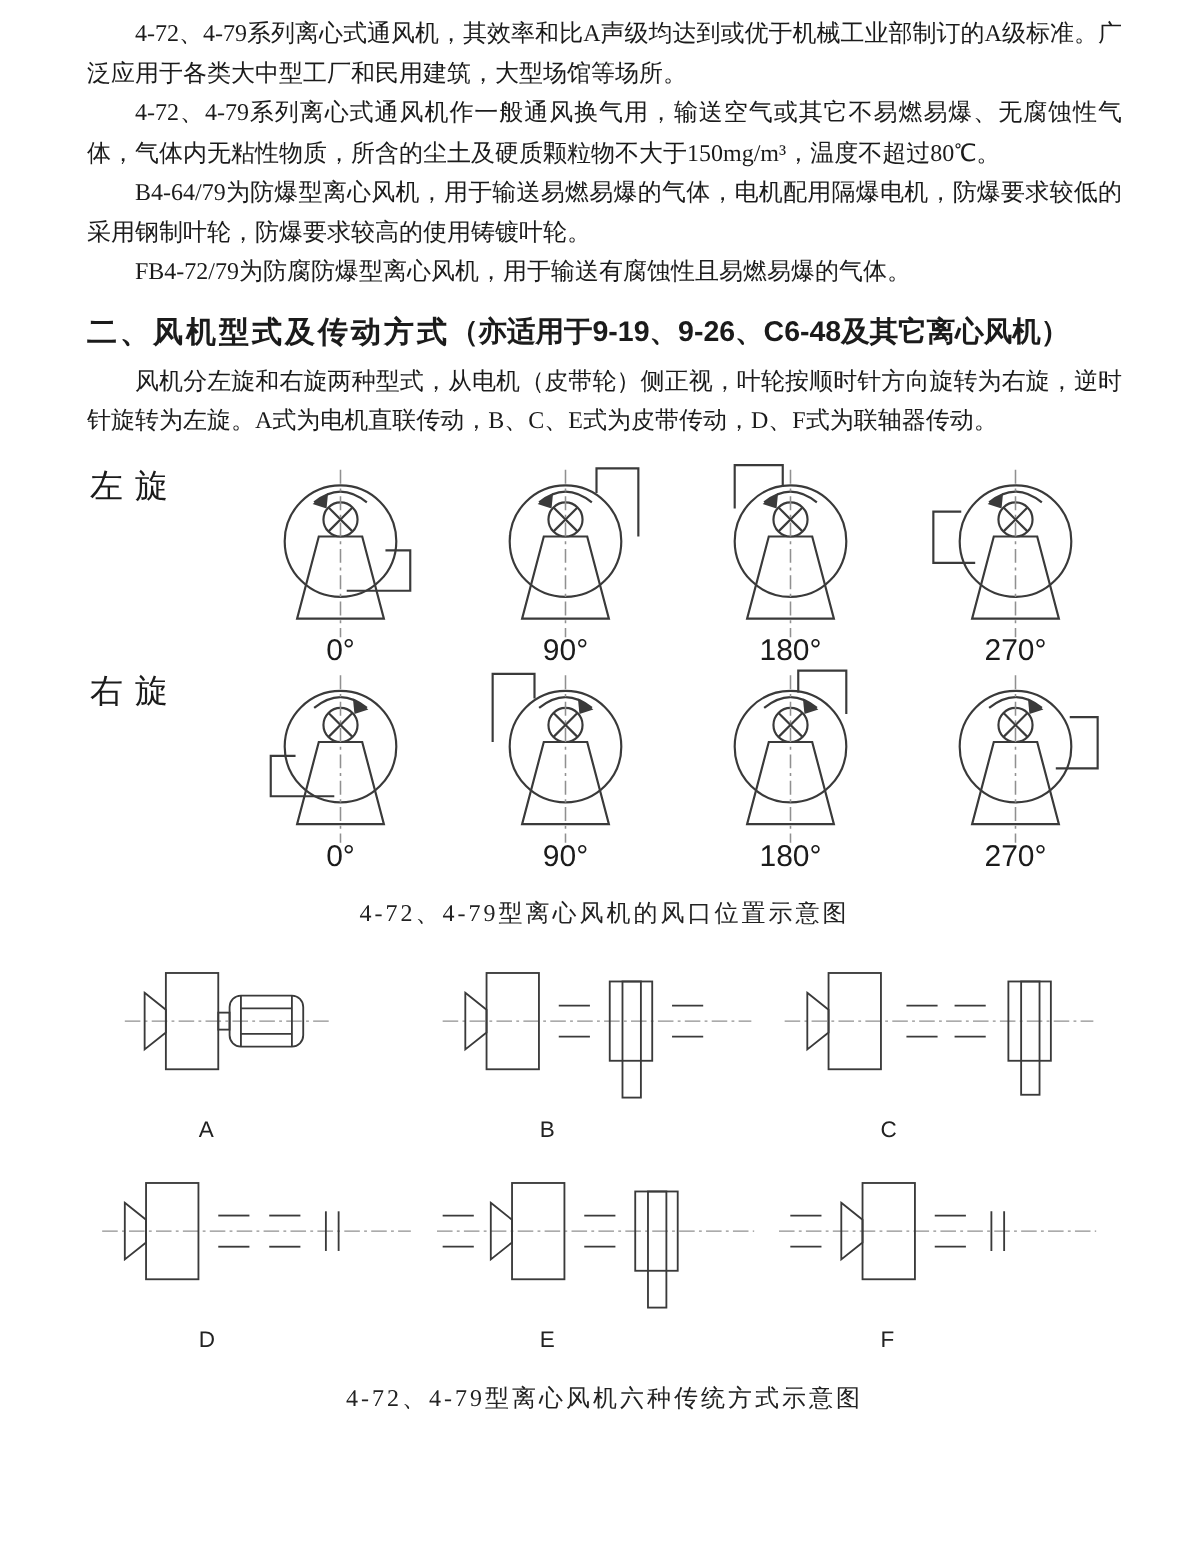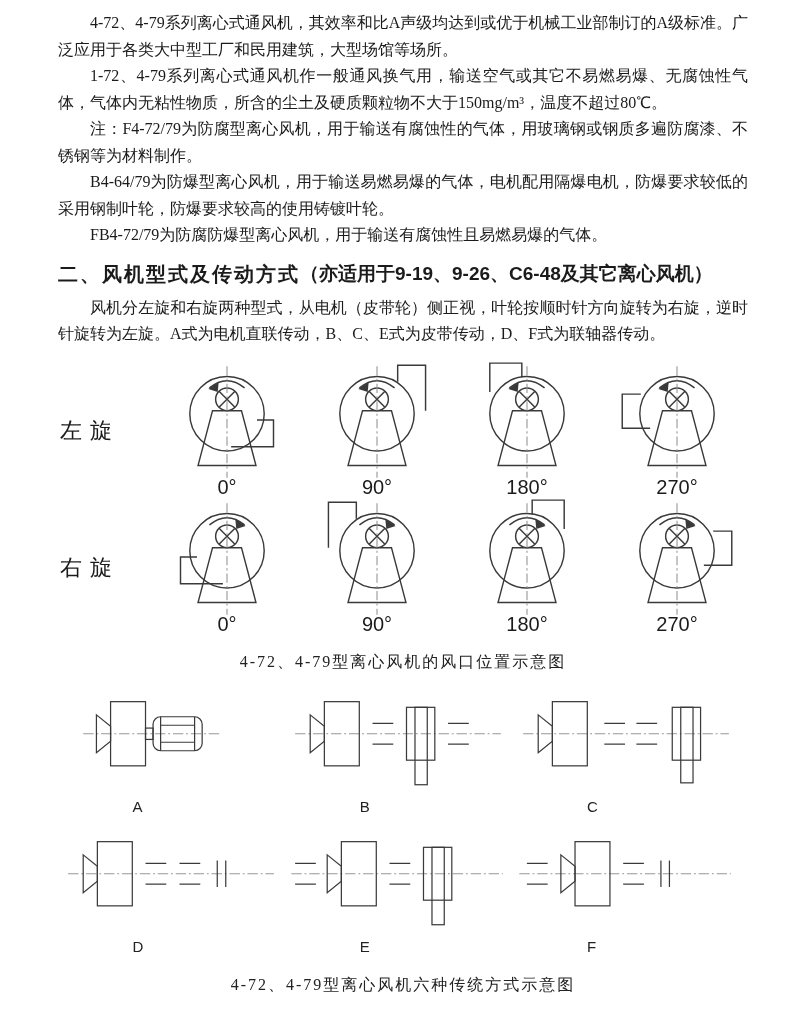--- a/index.html
+++ b/index.html
@@ -10,21 +10,21 @@
          font-size:27px;letter-spacing:1px;margin:8px 0 14px;}
 
   h2{font-family:"Liberation Sans",sans-serif;font-weight:bold;font-size:20px;
      letter-spacing:2px;margin:12px 0 7px;}
   h2 .note{font-size:19px;letter-spacing:0;vertical-align:1px;}
 
   p.body{margin:0;text-indent:2em;font-size:16px;line-height:1.66;text-align:justify;}
 
   
   .fan-diagram{margin-top:14px;}
-  .fan-row{display:flex;align-items:center;}
+  .fan-row{display:flex;align-items:flex-start;}
   .fan-row-label{width:92px;font-size:22px;letter-spacing:8px;padding-left:2px;flex:none;}
   .fan-cells{flex:1;display:flex;justify-content:space-around;}
   .fan-cell{width:150px;text-align:center;}
   .fan-cell svg{width:124px;height:118px;display:block;margin:0 auto;}
   .angle-label{font-family:"Liberation Sans",sans-serif;font-size:20px;margin-top:-4px;}
 
   .caption{text-align:center;font-size:16px;letter-spacing:2px;margin:16px 0 4px;color:#222;}
 
   
   .trans-diagram{display:flex;flex-wrap:wrap;margin-top:6px;padding:0 4px;}
@@ -34,22 +34,21 @@
                font-size:15px;color:#222;}
 </style>
 </head>
 <body>
 
 <div class="page">
 
 
   <section>
     <p class="body">4-72、4-79系列离心式通风机，其效率和比A声级均达到或优于机械工业部制订的A级标准。广泛应用于各类大中型工厂和民用建筑，大型场馆等场所。</p>
-    <p class="body">1-72、4-79系列离心式通风机作一般通风换气用，输送空气或其它不易燃易爆、无腐蚀性气体，气体内无粘性物质，所含的尘土及硬质颗粒物不大于150mg/m³，温度不超过80℃。</p>
-    <p class="body">注：F4-72/79为防腐型离心风机，用于输送有腐蚀性的气体，用玻璃钢或钢质多遍防腐漆、不锈钢等为材料制作。</p>
+    <p class="body">4-72、4-79系列离心式通风机作一般通风换气用，输送空气或其它不易燃易爆、无腐蚀性气体，气体内无粘性物质，所含的尘土及硬质颗粒物不大于150mg/m³，温度不超过80℃。</p>
     <p class="body">B4-64/79为防爆型离心风机，用于输送易燃易爆的气体，电机配用隔爆电机，防爆要求较低的采用钢制叶轮，防爆要求较高的使用铸镀叶轮。</p>
     <p class="body">FB4-72/79为防腐防爆型离心风机，用于输送有腐蚀性且易燃易爆的气体。</p>
   </section>
 
   <section>
     <h2>
       <span>二、风机型式及传动方式</span><span class="note">（亦适用于9-19、9-26、C6-48及其它离心风机）</span>
     </h2>
     <p class="body">风机分左旋和右旋两种型式，从电机（皮带轮）侧正视，叶轮按顺时针方向旋转为右旋，逆时针旋转为左旋。A式为电机直联传动，B、C、E式为皮带传动，D、F式为联轴器传动。</p>
   </section>

